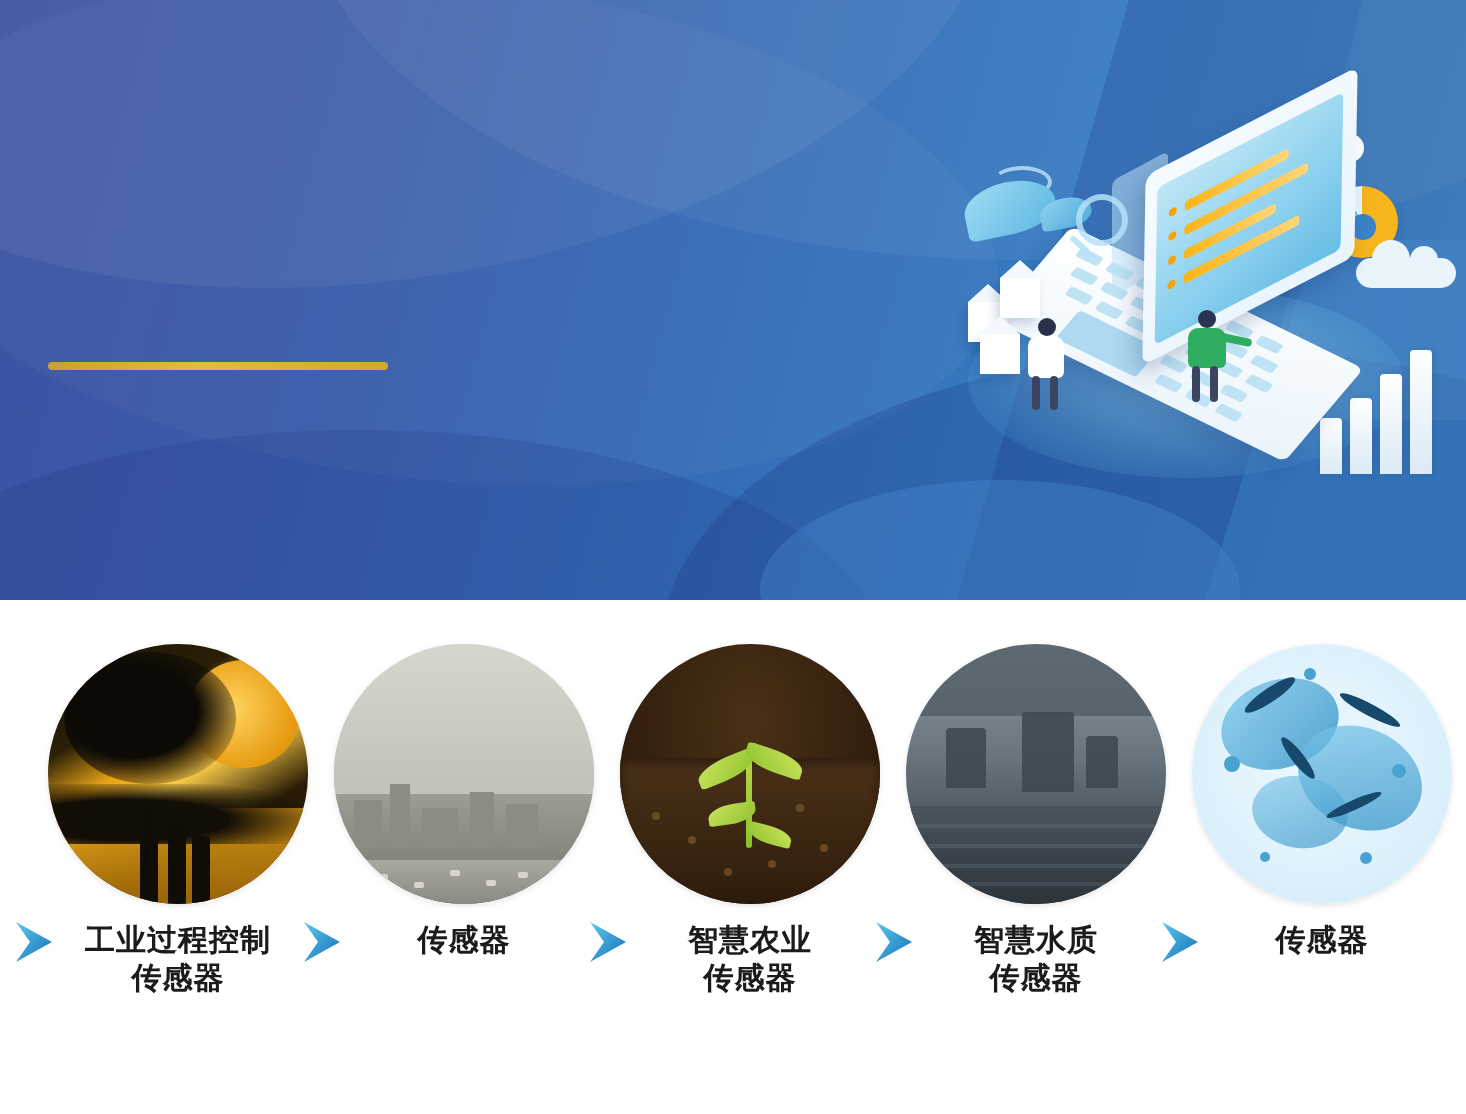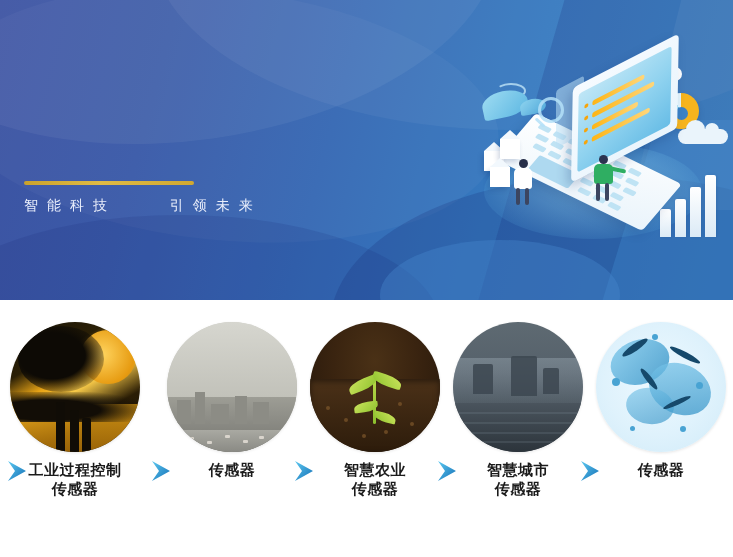--- a/index.html
+++ b/index.html
@@ -202,21 +202,20 @@
     <div class="wv wv2"></div>
     <div class="wv wv3"></div>
     <div class="wv wv4"></div>
     <div class="wv wv5"></div>
     <div class="wv diag1"></div>
     <div class="wv diag2"></div>
     <div class="wv diag3"></div>
     <div class="wv blob1"></div>
 
     <div class="rule"></div>
-    <div class="subtitle">智能科技    引领未来</div>
 
     <div class="illus">
       <div class="disk"></div>
 
       <div class="fishline"></div>
       <div class="fish"></div>
       <div class="fish2"></div>
 
       <div class="cloud cl1"></div>
       <div class="cloud cl3"></div>
@@ -300,21 +299,21 @@
         <div class="body"></div>
         <div class="arm"></div>
         <div class="leg" style="left:4px;"></div>
         <div class="leg" style="left:13px;"></div>
       </div>
     </div>
   </div>
 
   <div class="cards">
 
-    <div class="card" style="left:2px;">
+    <div class="card" style="left:16px;">
       <div class="thumb t1">
         <div class="sun"></div>
         <div class="ground"></div>
         <div class="smoke"></div>
         <div class="darkcloud"></div>
         <div class="stack" style="left:46px;height:50px;"></div>
         <div class="stack" style="left:60px;height:42px;"></div>
         <div class="stack" style="left:72px;height:34px;"></div>
       </div>
       <div class="lbl">
@@ -371,21 +370,21 @@
         <div class="bldg" style="left:20px;top:42px;width:20px;height:30px;"></div>
         <div class="bldg" style="left:58px;top:34px;width:26px;height:40px;"></div>
         <div class="bldg" style="left:90px;top:46px;width:16px;height:26px;"></div>
         <div class="field"></div>
         <div class="furrow" style="bottom:38px;"></div>
         <div class="furrow" style="bottom:28px;"></div>
         <div class="furrow" style="bottom:18px;"></div>
         <div class="furrow" style="bottom:9px;"></div>
       </div>
       <div class="lbl">
-        <span>智慧城市</span>
+        <span>智慧水质</span>
         <span>传感器</span>
       </div>
     </div>
 
     <div class="card" style="left:588px;">
       <div class="thumb t5">
         <div class="splash" style="left:14px;top:18px;width:60px;height:44px;transform:rotate(-18deg);opacity:.8;"></div>
         <div class="splash" style="left:52px;top:42px;width:64px;height:50px;transform:rotate(24deg);opacity:.75;"></div>
         <div class="splash" style="left:30px;top:66px;width:48px;height:36px;transform:rotate(8deg);opacity:.65;"></div>
         <div class="dark" style="left:24px;top:22px;width:30px;height:7px;transform:rotate(-34deg);"></div>

